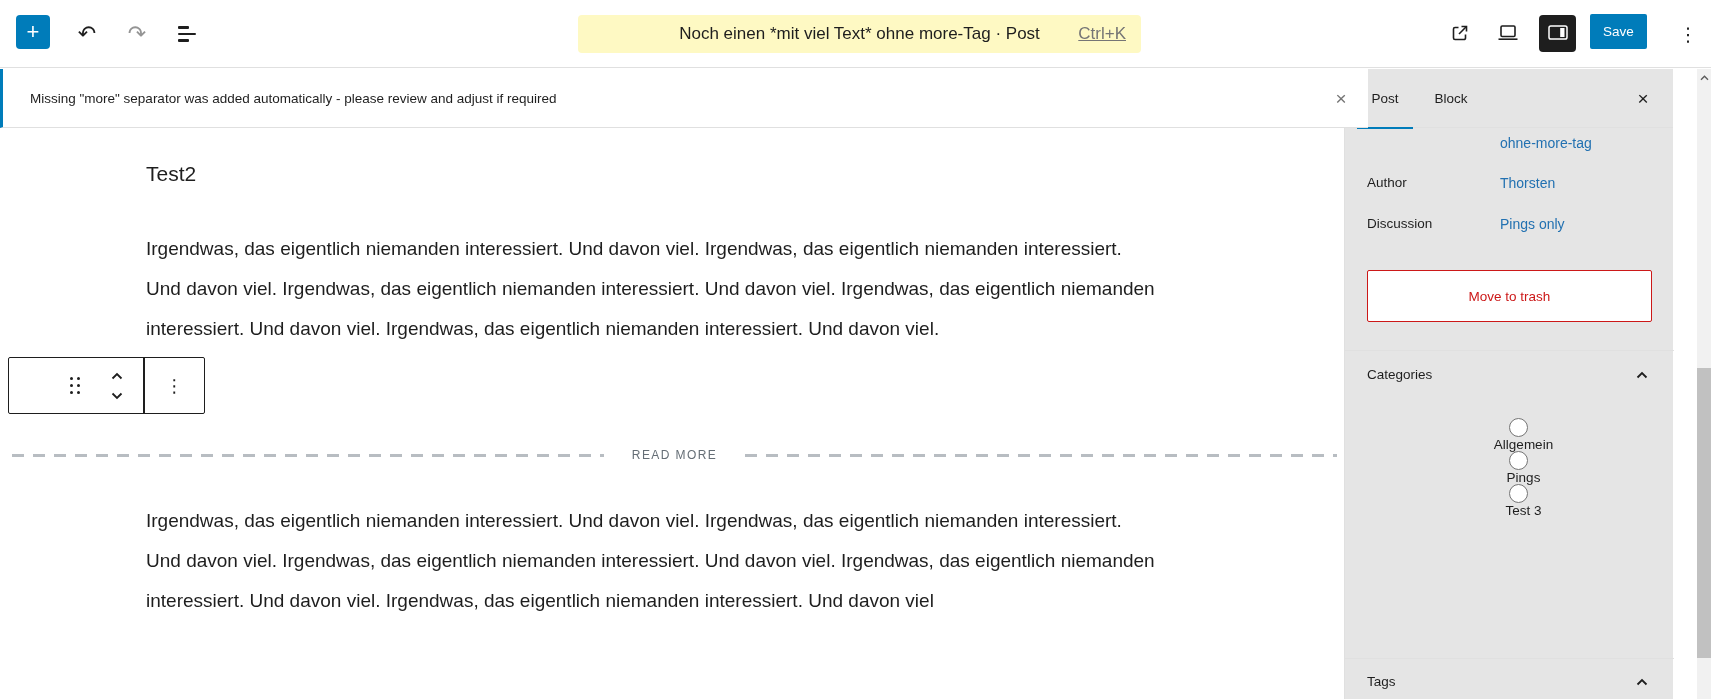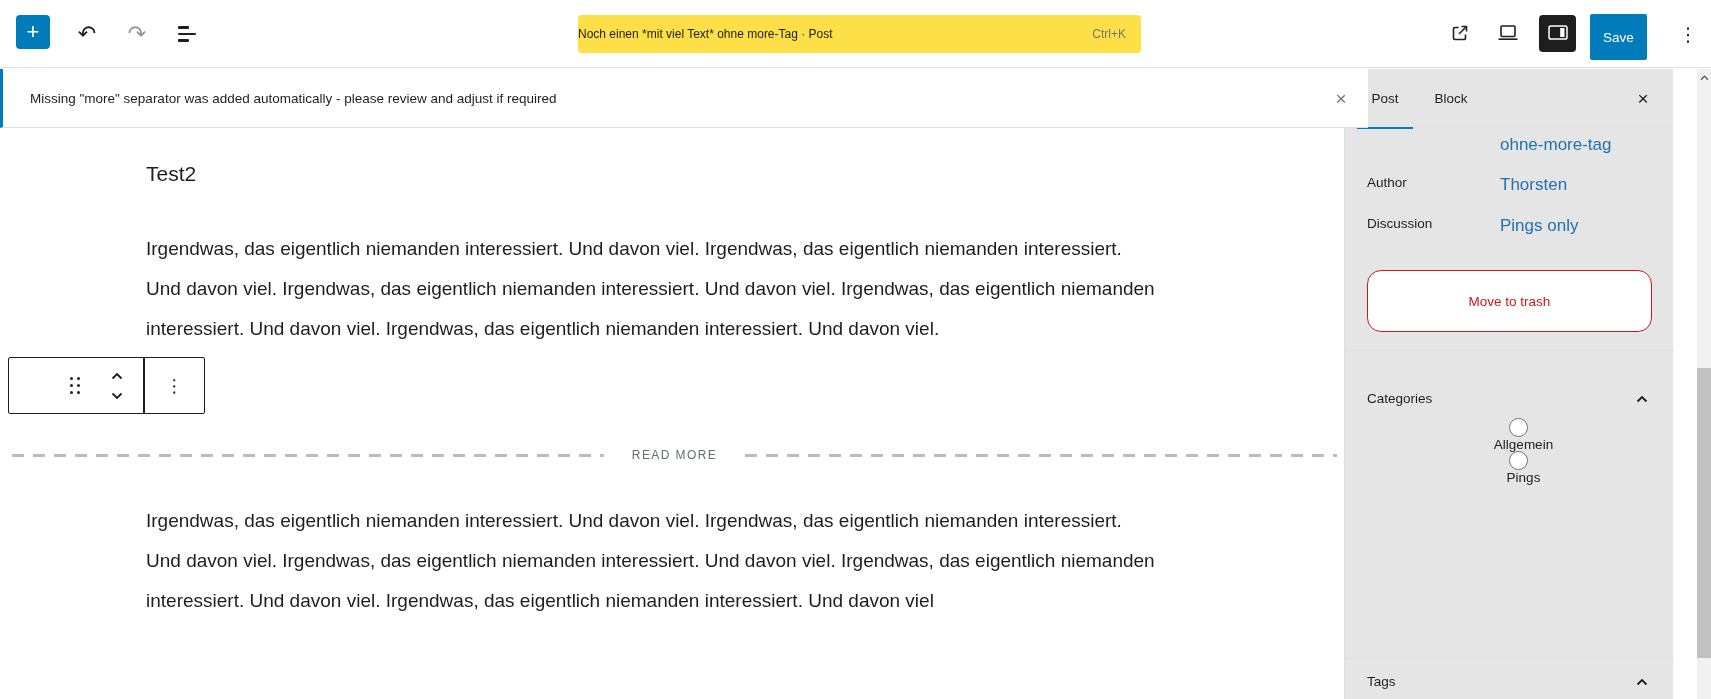--- a/index.html
+++ b/index.html
@@ -10,26 +10,26 @@
   
   .topbar { position:absolute; left:0; top:0; width:1711px; height:68px; background:#fff; border-bottom:1px solid #e0e0e0; z-index:5; }
   .inserter { position:absolute; left:16px; top:15px; width:34px; height:34px; background:#007cba; border-radius:4px; color:#fff; font-size:22px; line-height:30px; }
   .icon-btn { position:absolute; display:flex; align-items:center; justify-content:center; width:32px; height:32px; top:18px; color:#1e1e1e; }
   .undo-btn { left:71px; font-size:22px; }
   .redo-btn { left:121px; font-size:22px; color:#949494; }
   .listview-btn { left:171px; }
   .lv { display:flex; flex-direction:column; gap:4px; align-items:flex-start; }
   .lv i { display:block; height:2.5px; background:#1e1e1e; border-radius:1px; }
   .lv i:nth-child(1){ width:11px; } .lv i:nth-child(2){ width:18px; } .lv i:nth-child(3){ width:11px; }
-  .cmdbar { position:absolute; left:578px; top:15px; width:563px; height:38px; background:#fde047; border-radius:4px; display:flex; align-items:center; font-size:12px; color:#1e1e1e; }
-  .cmd-shortcut { position:absolute; right:15px; color:#757575; }
+  .cmdbar { position:absolute; left:578px; top:15px; width:563px; height:38px; background:#fef9c3; border-radius:4px; display:flex; align-items:center; justify-content:center; font-size:17px; color:#1e1e1e; }
+  .cmd-shortcut { position:absolute; right:15px; color:#757575;text-decoration:underline; }
   .viewpost-btn { left:1444px; }
   .preview-btn { left:1492px; }
   .sbtoggle-btn { position:absolute; left:1539px; top:15px; width:37px; height:37px; background:#1e1e1e; border-radius:4px; display:flex; align-items:center; justify-content:center; }
-  .save-btn { position:absolute; left:1590px; top:14px; width:57px; height:46px; background:#007cba; color:#fff; border-radius:2px; font-size:13.5px; }
+  .save-btn { position:absolute; left:1590px; top:14px; width:57px; height:35px; background:#007cba; color:#fff; border-radius:2px; font-size:13.5px; }
   .kebab-btn { left:1672px; font-size:19px; letter-spacing:0; }
 
   
   .notice { position:absolute; left:0; top:69px; width:1368px; height:59px; background:#fff; border-left:3px solid #007cba; border-bottom:1px solid #e0e0e0; display:flex; align-items:center; padding-left:27px; font-size:13.5px; z-index:4; }
   .notice-close { position:absolute; left:1323px; top:15px; width:30px; height:30px; font-size:19px; color:#757575; }
 
   
   .canvas { position:absolute; left:0; top:129px; width:1368px; height:570px; background:#fff; }
   .post-heading { position:absolute; left:146px; top:33px; font-size:21px; font-weight:500; color:#1e1e1e; }
   .para { position:absolute; left:146px; width:1015px; font-size:19px; line-height:40px; color:#1e1e1e; }
@@ -60,30 +60,30 @@
   
   .sidebar { position:absolute; left:1344px; top:69px; width:329px; height:630px; background:#e5e5e5; border-left:1px solid #e0e0e0; }
   .sb-tabs { position:relative; height:59px; border-bottom:1px solid #e0e0e0; }
   .tab { position:absolute; top:0; height:59px; font-size:13.5px; color:#1e1e1e; }
   .tab-post { left:12px; width:56px; }
   .tab-block { left:74px; width:64px; }
   .tab.active::after { content:""; position:absolute; left:0; right:0; bottom:-1px; height:2px; background:#007cba; }
   .sidebar-close { position:absolute; left:283px; top:15px; width:30px; height:30px; font-size:19px; color:#1e1e1e; }
 
   .srow-label { position:absolute; left:22px; font-size:13.5px; color:#1e1e1e; }
-  .srow-value { position:absolute; left:155px; font-size:17px; color:#2271b1; cursor:pointer; }
+  .srow-value { position:absolute; left:155px; font-size:14px; color:#2271b1; cursor:pointer; }
   .r-slug { top:66px; }  .r-author { top:106px; } .r-disc { top:147px; }
 
-  .trash-btn { position:absolute; left:22px; top:201px; width:285px; height:62px; border:1px solid #cc1818; border-radius:14px; color:#cc1818; font-size:13.5px; background:#fff; }
+  .trash-btn { position:absolute; left:22px; top:201px; width:285px; height:52px; border:1px solid #cc1818; border-radius:2px; color:#cc1818; font-size:13.5px; background:#fff; }
 
   .divider { position:absolute; left:0; width:329px; height:1px; background:#e0e0e0; }
   .d1 { top:281px; } .d2 { top:589px; }
 
   .panel-header { position:absolute; left:0; width:329px; height:44px; display:flex; align-items:center; justify-content:space-between; padding:0 20px 0 22px; }
-  .ph-cats { top:283px;margin-top:24px; } .ph-tags { top:590px; }
+  .ph-cats { top:283px; } .ph-tags { top:590px; }
   .panel-title { font-size:13.5px; font-weight:500; color:#1e1e1e; }
   .ph-toggle { width:24px; height:24px; display:flex; align-items:center; justify-content:center; }
 
   .cat-options { position:absolute; left:0; top:349px; width:329px; }
   .cat-row { height:33px; display:flex; align-items:center; padding-left:28px; cursor:pointer;flex-direction:column; }
   .cat-row.indent { padding-left:48px; }
   .radio { width:19px; height:19px; border:1px solid #757575; border-radius:50%; background:#fff; margin-right:11px; position:relative; flex:none; }
   .radio.checked { border-color:#3582c4; }
   .radio.checked::after { content:""; position:absolute; left:50%; top:50%; width:9px; height:9px; margin:-4.5px 0 0 -4.5px; border-radius:50%; background:#3582c4; }
   .cat-label { font-size:13.5px; color:#1e1e1e; cursor:pointer; }
@@ -232,20 +232,24 @@
 
     <div class="cat-options">
       <div class="cat-row">
           <span class="radio"></span>
           <span class="cat-label">Allgemein</span>
         </div>
       <div class="cat-row">
           <span class="radio"></span>
           <span class="cat-label">Pings</span>
         </div>
+      <div class="cat-row">
+          <span class="radio"></span>
+          <span class="cat-label">Test 3</span>
+        </div>
     </div>
 
     <div class="divider d2"></div>
 
     <div class="panel-header ph-tags">
       <span class="panel-title">Tags</span>
       <button class="ph-toggle">
           <span><svg width="12" height="8" viewBox="0 0 12 8">
               <path d="M1.5 6.5L6 2l4.5 4.5" stroke="#1e1e1e" stroke-width="1.8" fill="none"></path>
             </svg></span>

